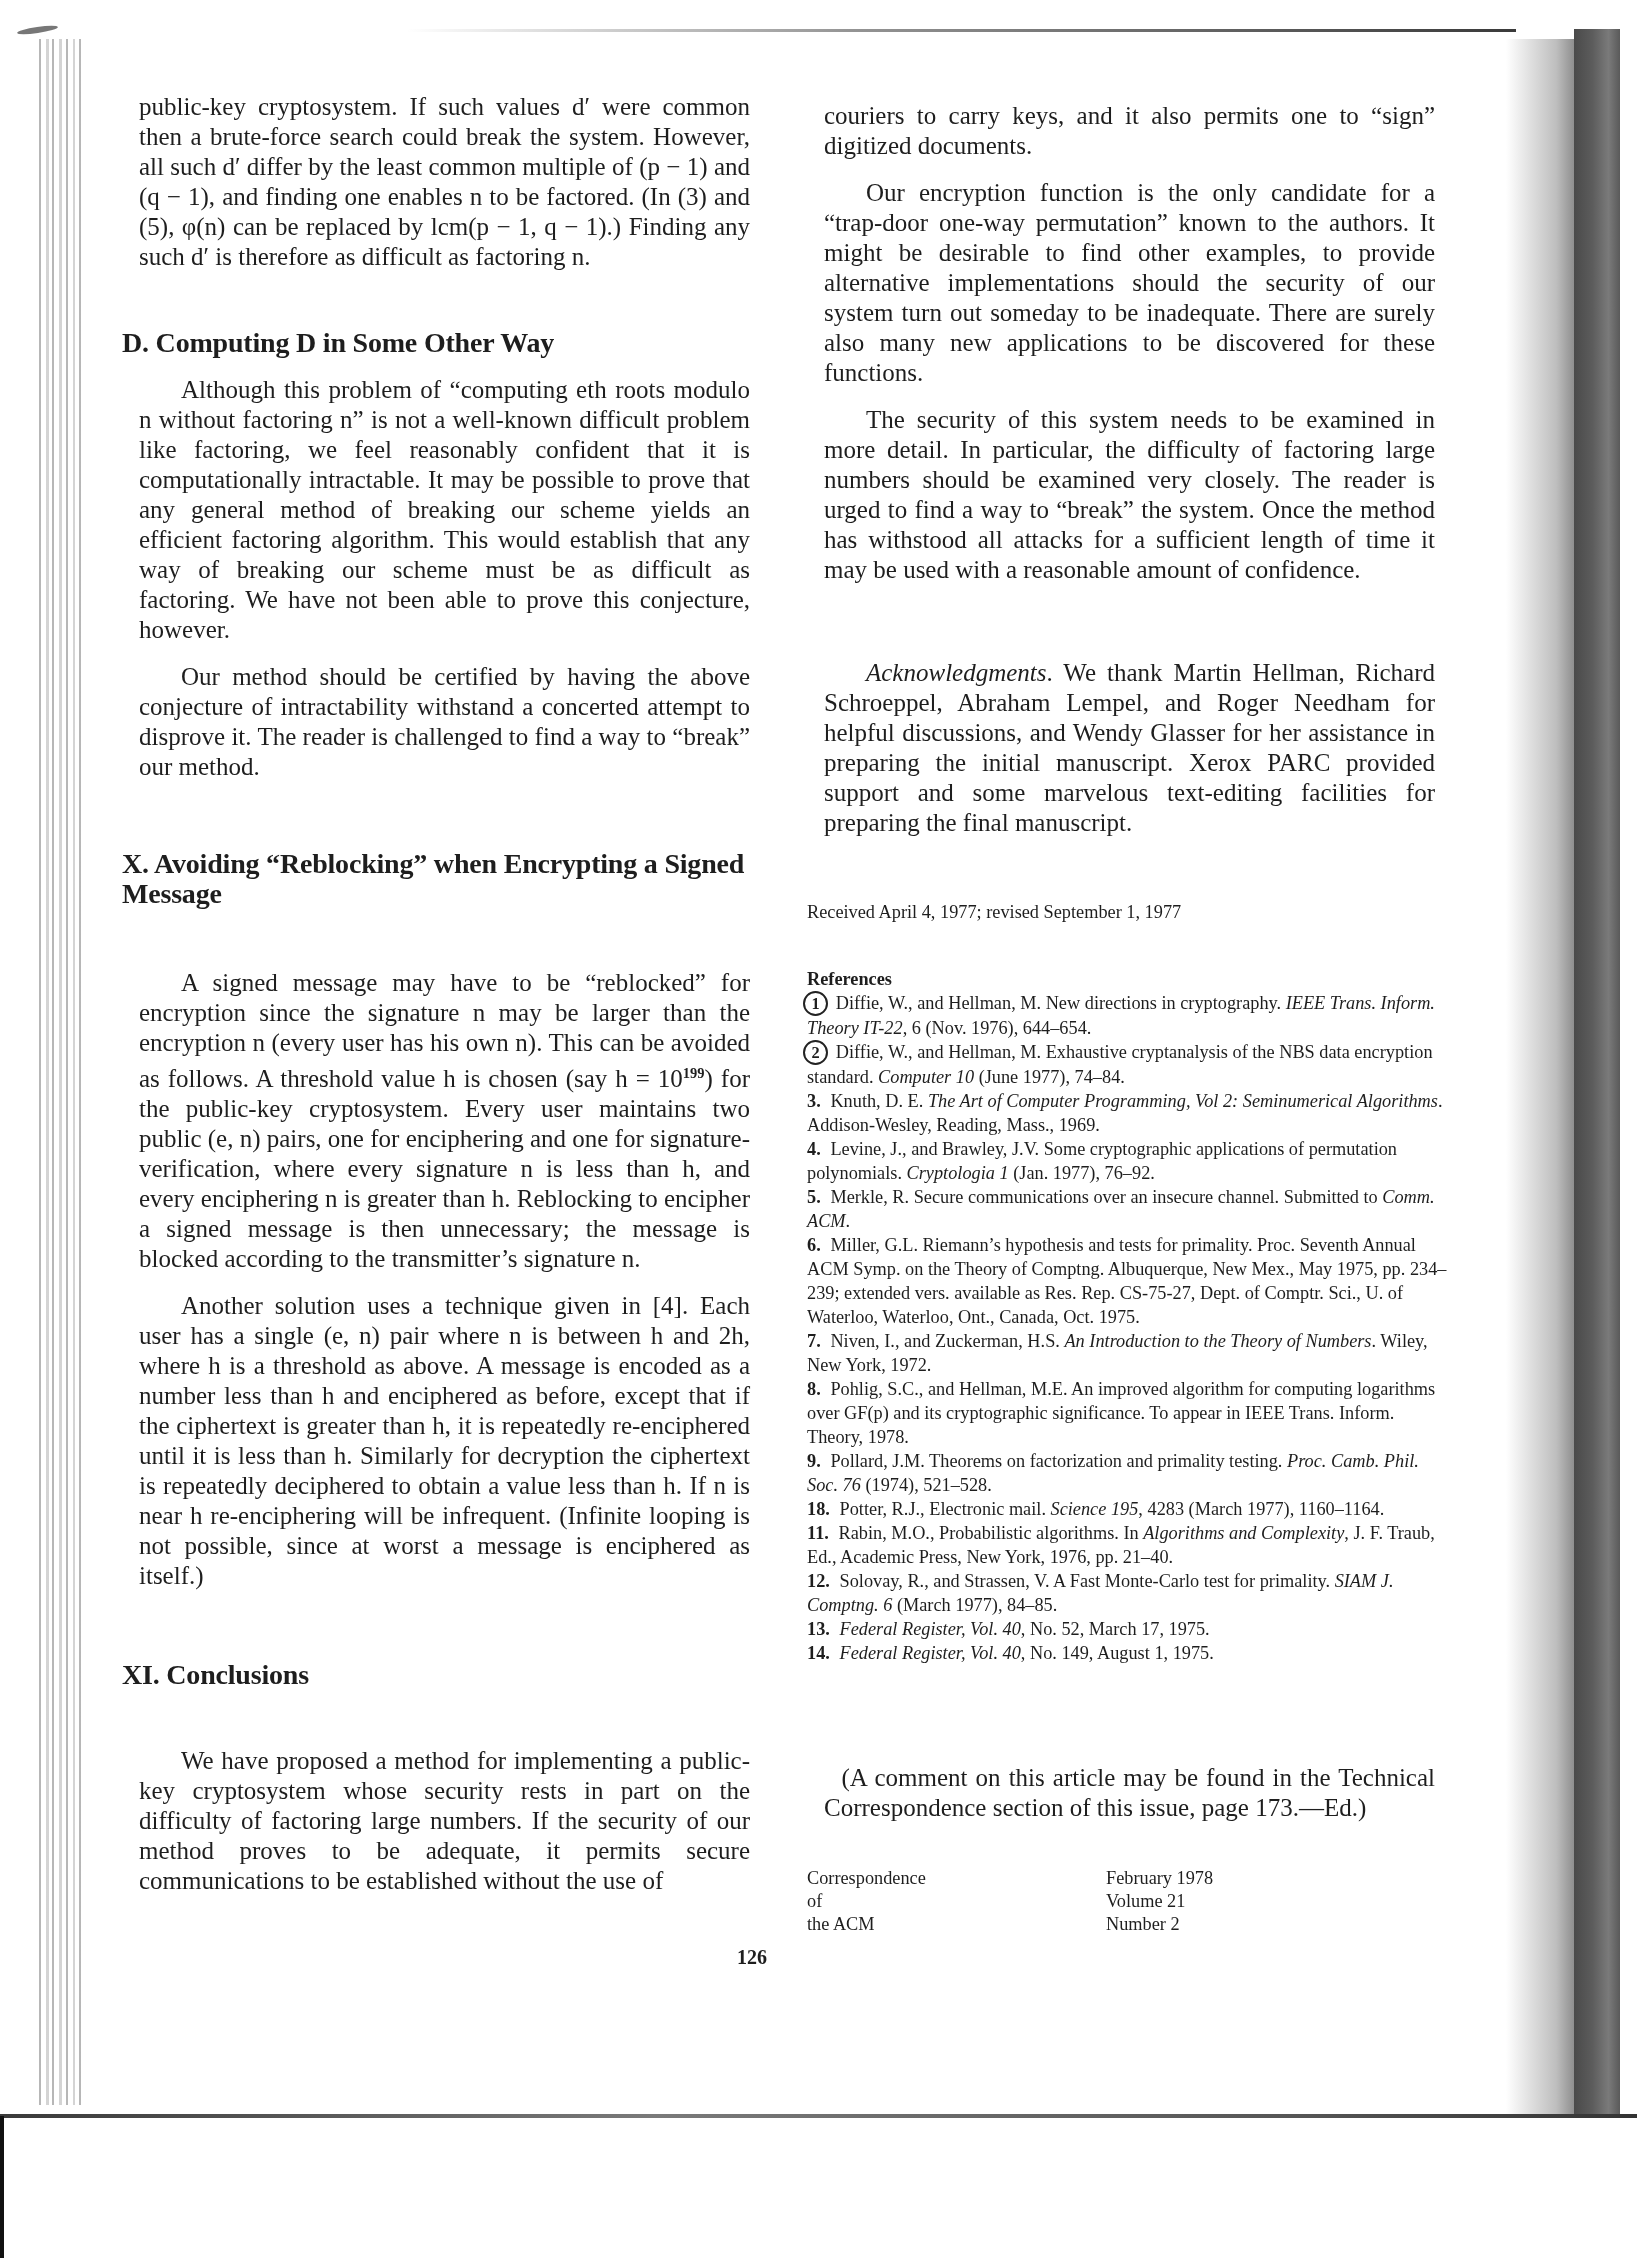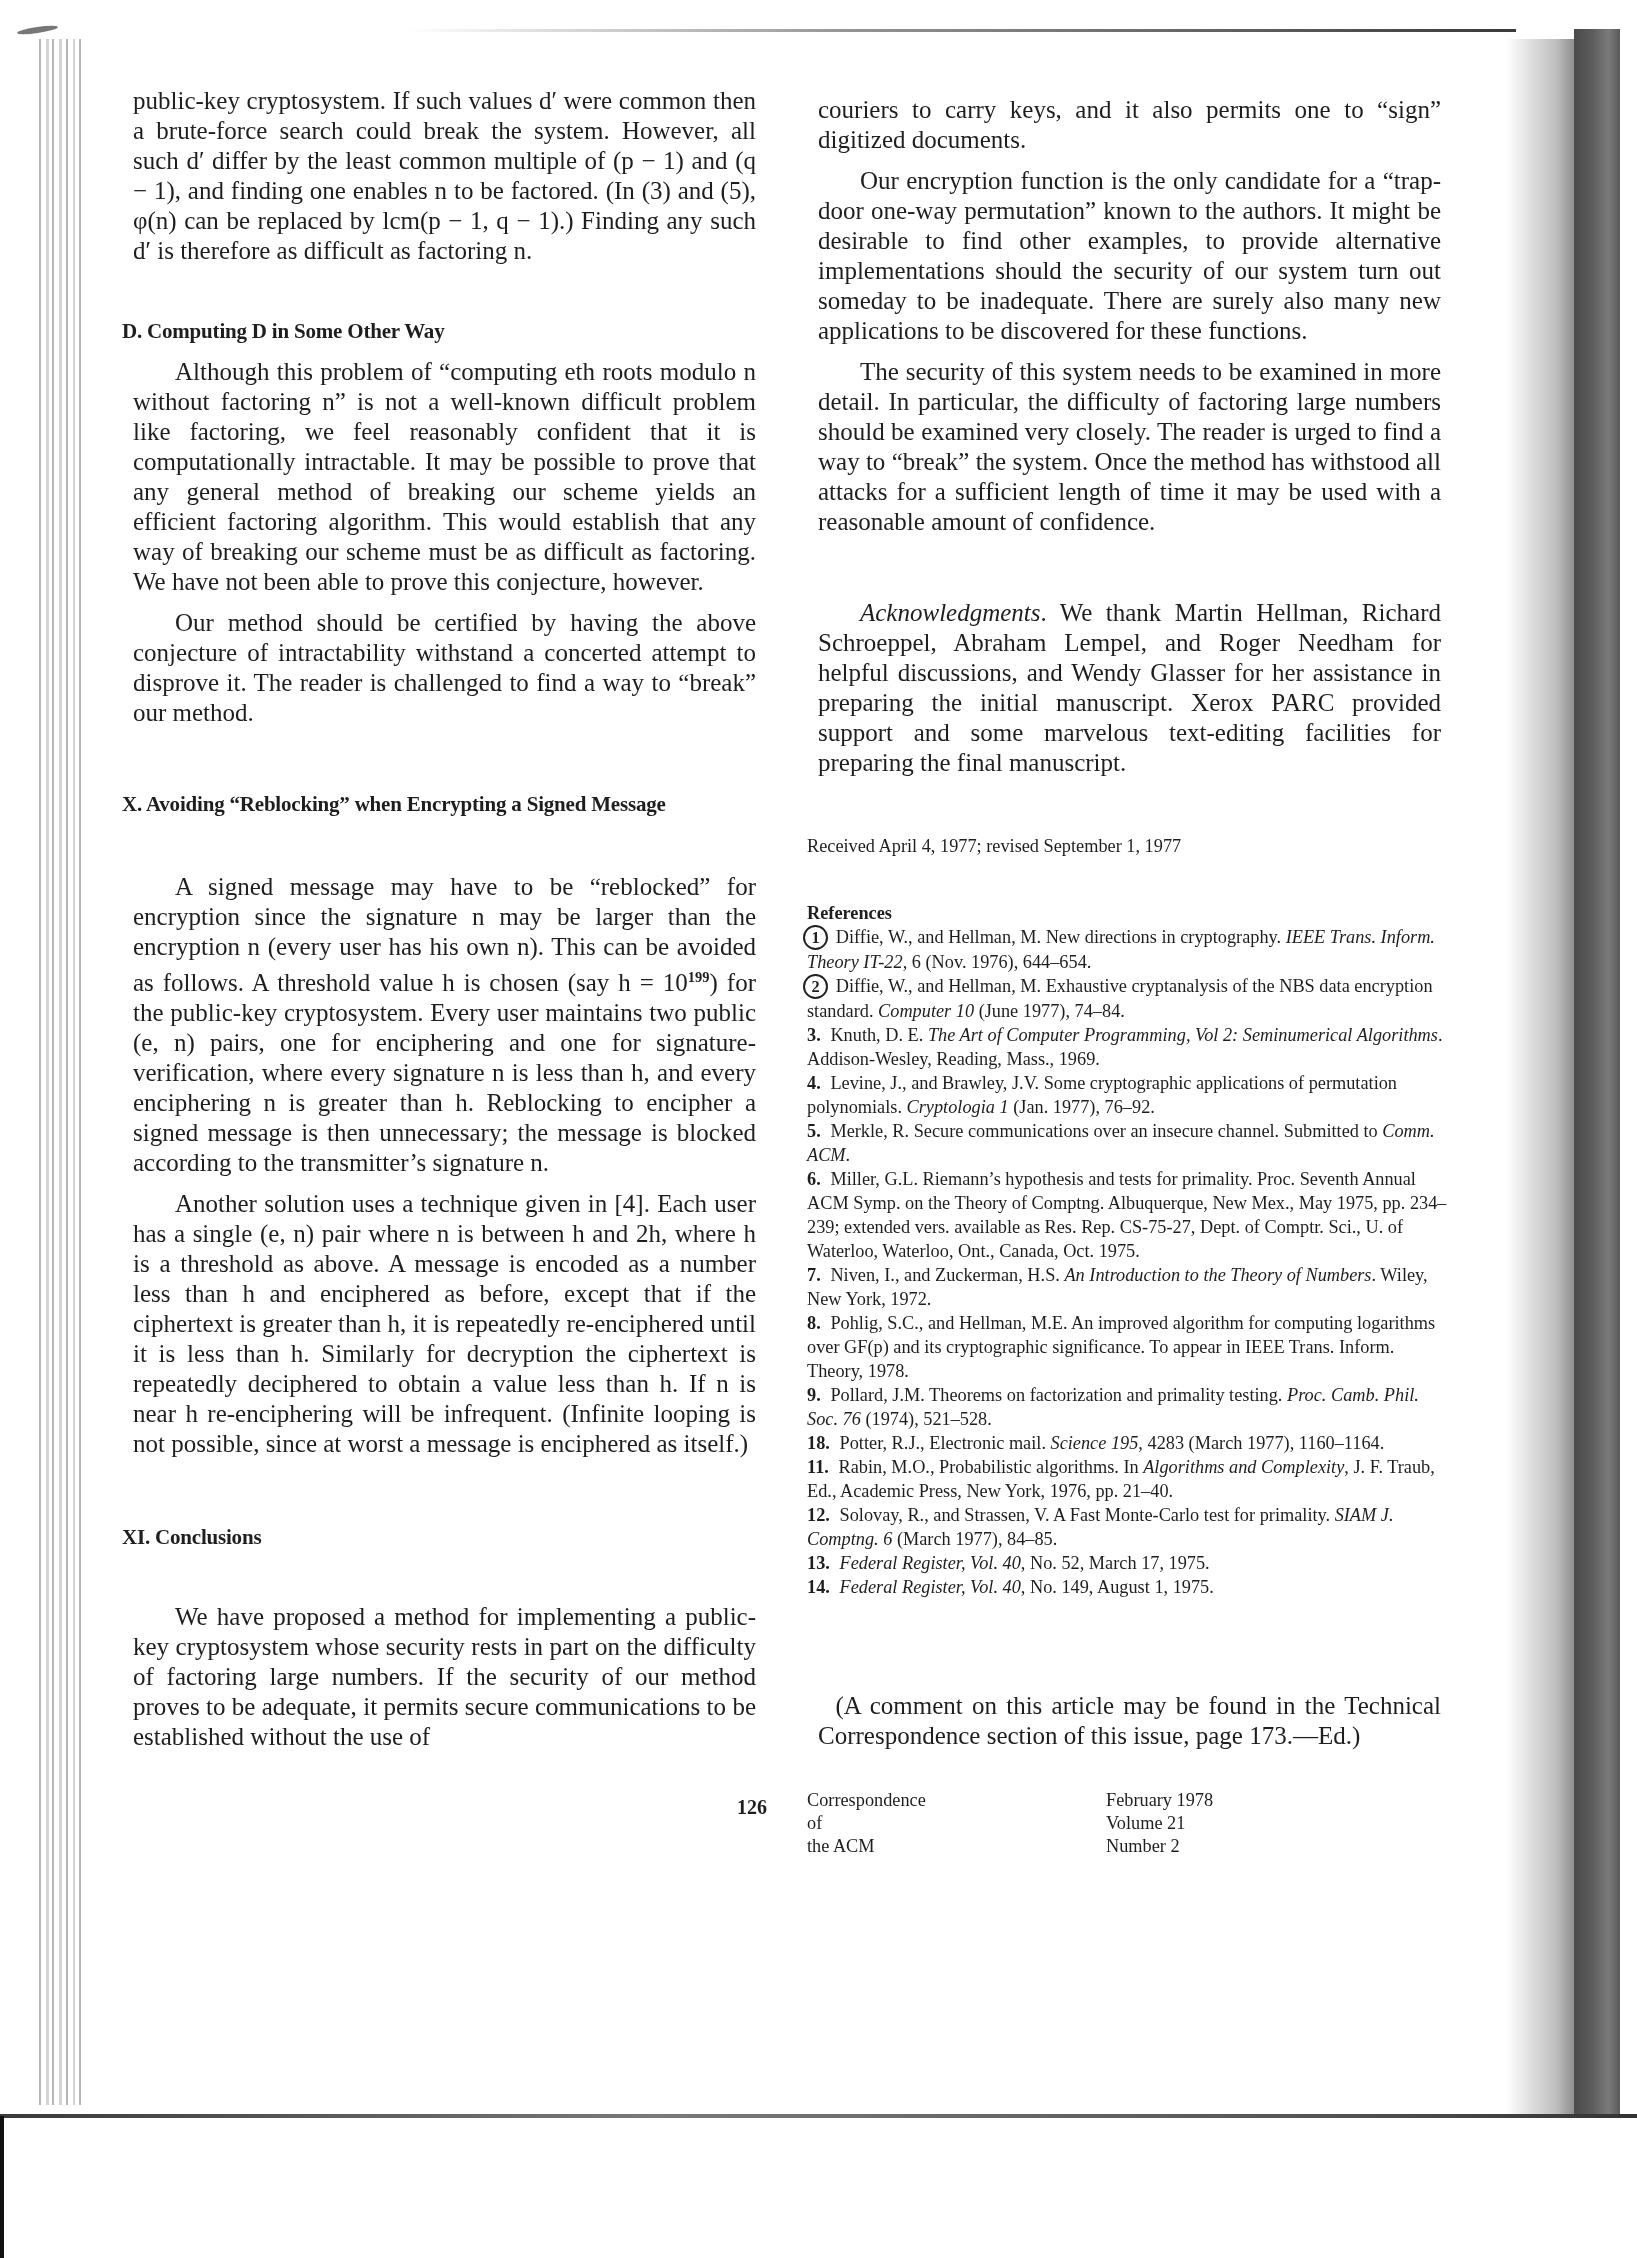--- a/index.html
+++ b/index.html
@@ -18,23 +18,23 @@
   .right-edge-dark { position:absolute; left:1574px; top:29px; width:46px; height:2086px; background:linear-gradient(90deg,#4a4a4a,#5c5c5c 40%,#7a7a7a 75%,#5a5a5a); }
   .right-edge-shadow { position:absolute; left:1506px; top:39px; width:72px; height:2076px;
     background:linear-gradient(90deg, rgba(120,120,120,0), rgba(110,110,110,.45) 70%, rgba(80,80,80,.7)); }
   .bottom-rule { position:absolute; left:0; top:2114px; width:1638px; height:3.9px; background:linear-gradient(90deg,#3a3a3a,#7a7a7a 40%,#555 80%,#333); }
   .left-black-strip { position:absolute; left:0; top:2116px; width:3.9px; height:142px; background:#111; }
 
   .col { position:absolute; }
   .col-left { left:122px; top:75px; width:645px; }
   .col-right { left:807px; top:84px; width:645px; }
 
-  .p { font-size:25px; line-height:30px; text-align:justify; margin:11px; hyphens:none; }
+  .p { font-size:25px; line-height:30px; text-align:justify; margin:17px; hyphens:none; }
   .indent { text-indent:42px; }
-  .heading { font-size:21px; line-height:30px; font-weight:bold; margin:0; letter-spacing:-0.2px; }
+  .heading { font-size:28px; line-height:30px; font-weight:bold; margin:0; letter-spacing:-0.2px; }
   em, i { font-style:italic; }
 
   .ref-head { font-size:18.3px; font-weight:bold; line-height:23px; margin:0; }
   .ref { font-size:18.3px; line-height:24px; margin:0; }
   .ref-num { font-weight:bold; margin-right:9.7px; }
   .ref-num.circled { display:inline-block; border:2.4px solid #222; border-radius:50%; width:21px; height:21px; line-height:21px; text-align:center; margin-left:-3.9px; margin-right:7.7px; font-size:16.4px; }
 
   .small { font-size:18.3px; line-height:23px; margin:0; }
   .footer-meta { font-size:18.3px; line-height:23px; margin:0; }
   .page-num { font-size:20px; font-weight:bold;text-align:right; }

